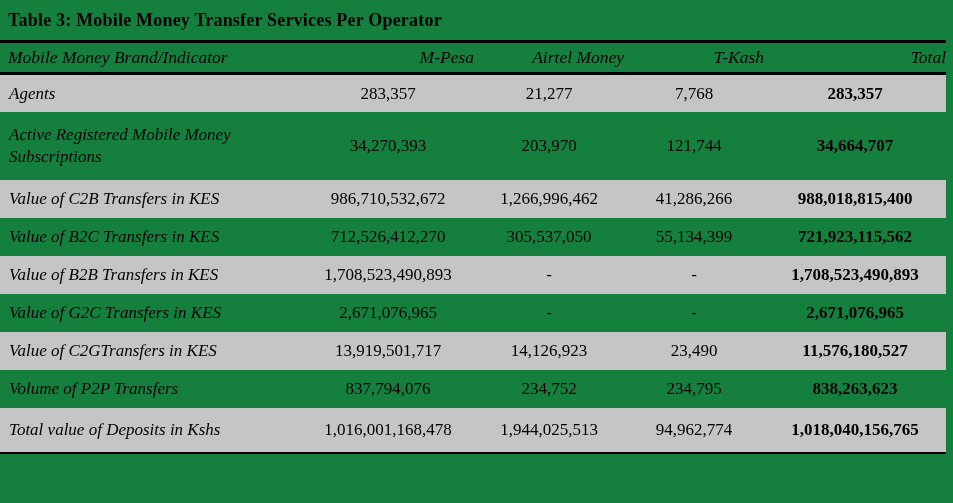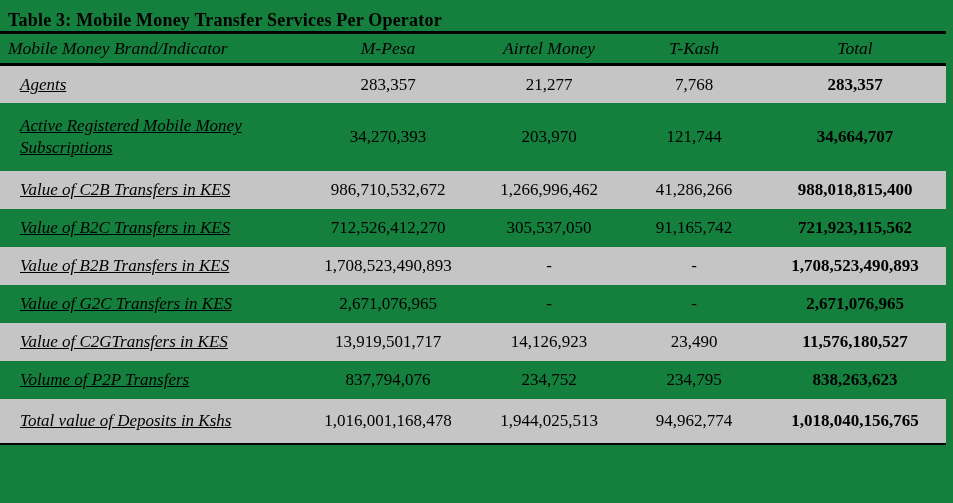--- a/index.html
+++ b/index.html
@@ -19,57 +19,57 @@
   .doc-title {
     padding: 10px 0 0 8px;
     font-weight: bold;
     font-size: 18px;
     letter-spacing: 0.2px;
   }
   table.data-table {
     border-collapse: collapse;
     table-layout: fixed;
     width: 946px;
+    margin-top: 9px;
     border-top: 3px solid #000000;
     border-bottom: 2px solid #000000;
   }
   col.c1 { width: 302px; }
   col.c2 { width: 172px; }
   col.c3 { width: 150px; }
   col.c4 { width: 140px; }
   col.c5 { width: 182px; }
 
   thead th {
     font-style: italic;
     font-weight: normal;
     font-size: 17.5px;
-    text-align: center;
+    text-align: right;
     height: 29px;
     border-bottom: 3px solid #000000;
     padding: 0;
     vertical-align: middle;
   }
   thead th:first-child {
     text-align: left;
     padding-left: 8px;
   }
 
   tbody td {
     font-size: 17px;
     text-align: center;
     vertical-align: middle;
     padding: 0;
     line-height: 1.25;
   }
   tbody td:first-child {
     text-align: left;
     font-style: italic;
-    padding-left: 20px;
+    padding-left: 9px;
     padding-right: 14px;
-    text-decoration: underline;
   }
   tbody td:last-child {
     font-weight: bold;
   }
   tbody tr { height: 38px; }
   tbody tr:nth-child(2)  { height: 68px; }
   tbody tr:nth-child(9)  { height: 45px; }
   tbody tr:nth-child(10) { height: 42px; }
   tbody tr:nth-child(odd) { background: #c5c5c5; }
 </style>
@@ -115,21 +115,21 @@
           <td>Value of C2B Transfers in KES</td>
           <td>986,710,532,672</td>
           <td>1,266,996,462</td>
           <td>41,286,266</td>
           <td>988,018,815,400</td>
         </tr>
         <tr>
           <td>Value of B2C Transfers in KES</td>
           <td>712,526,412,270</td>
           <td>305,537,050</td>
-          <td>91,165,742</td>
+          <td>55,134,399</td>
           <td>721,923,115,562</td>
         </tr>
         <tr>
           <td>Value of B2B Transfers in KES</td>
           <td>1,708,523,490,893</td>
           <td>-</td>
           <td>-</td>
           <td>1,708,523,490,893</td>
         </tr>
         <tr>

